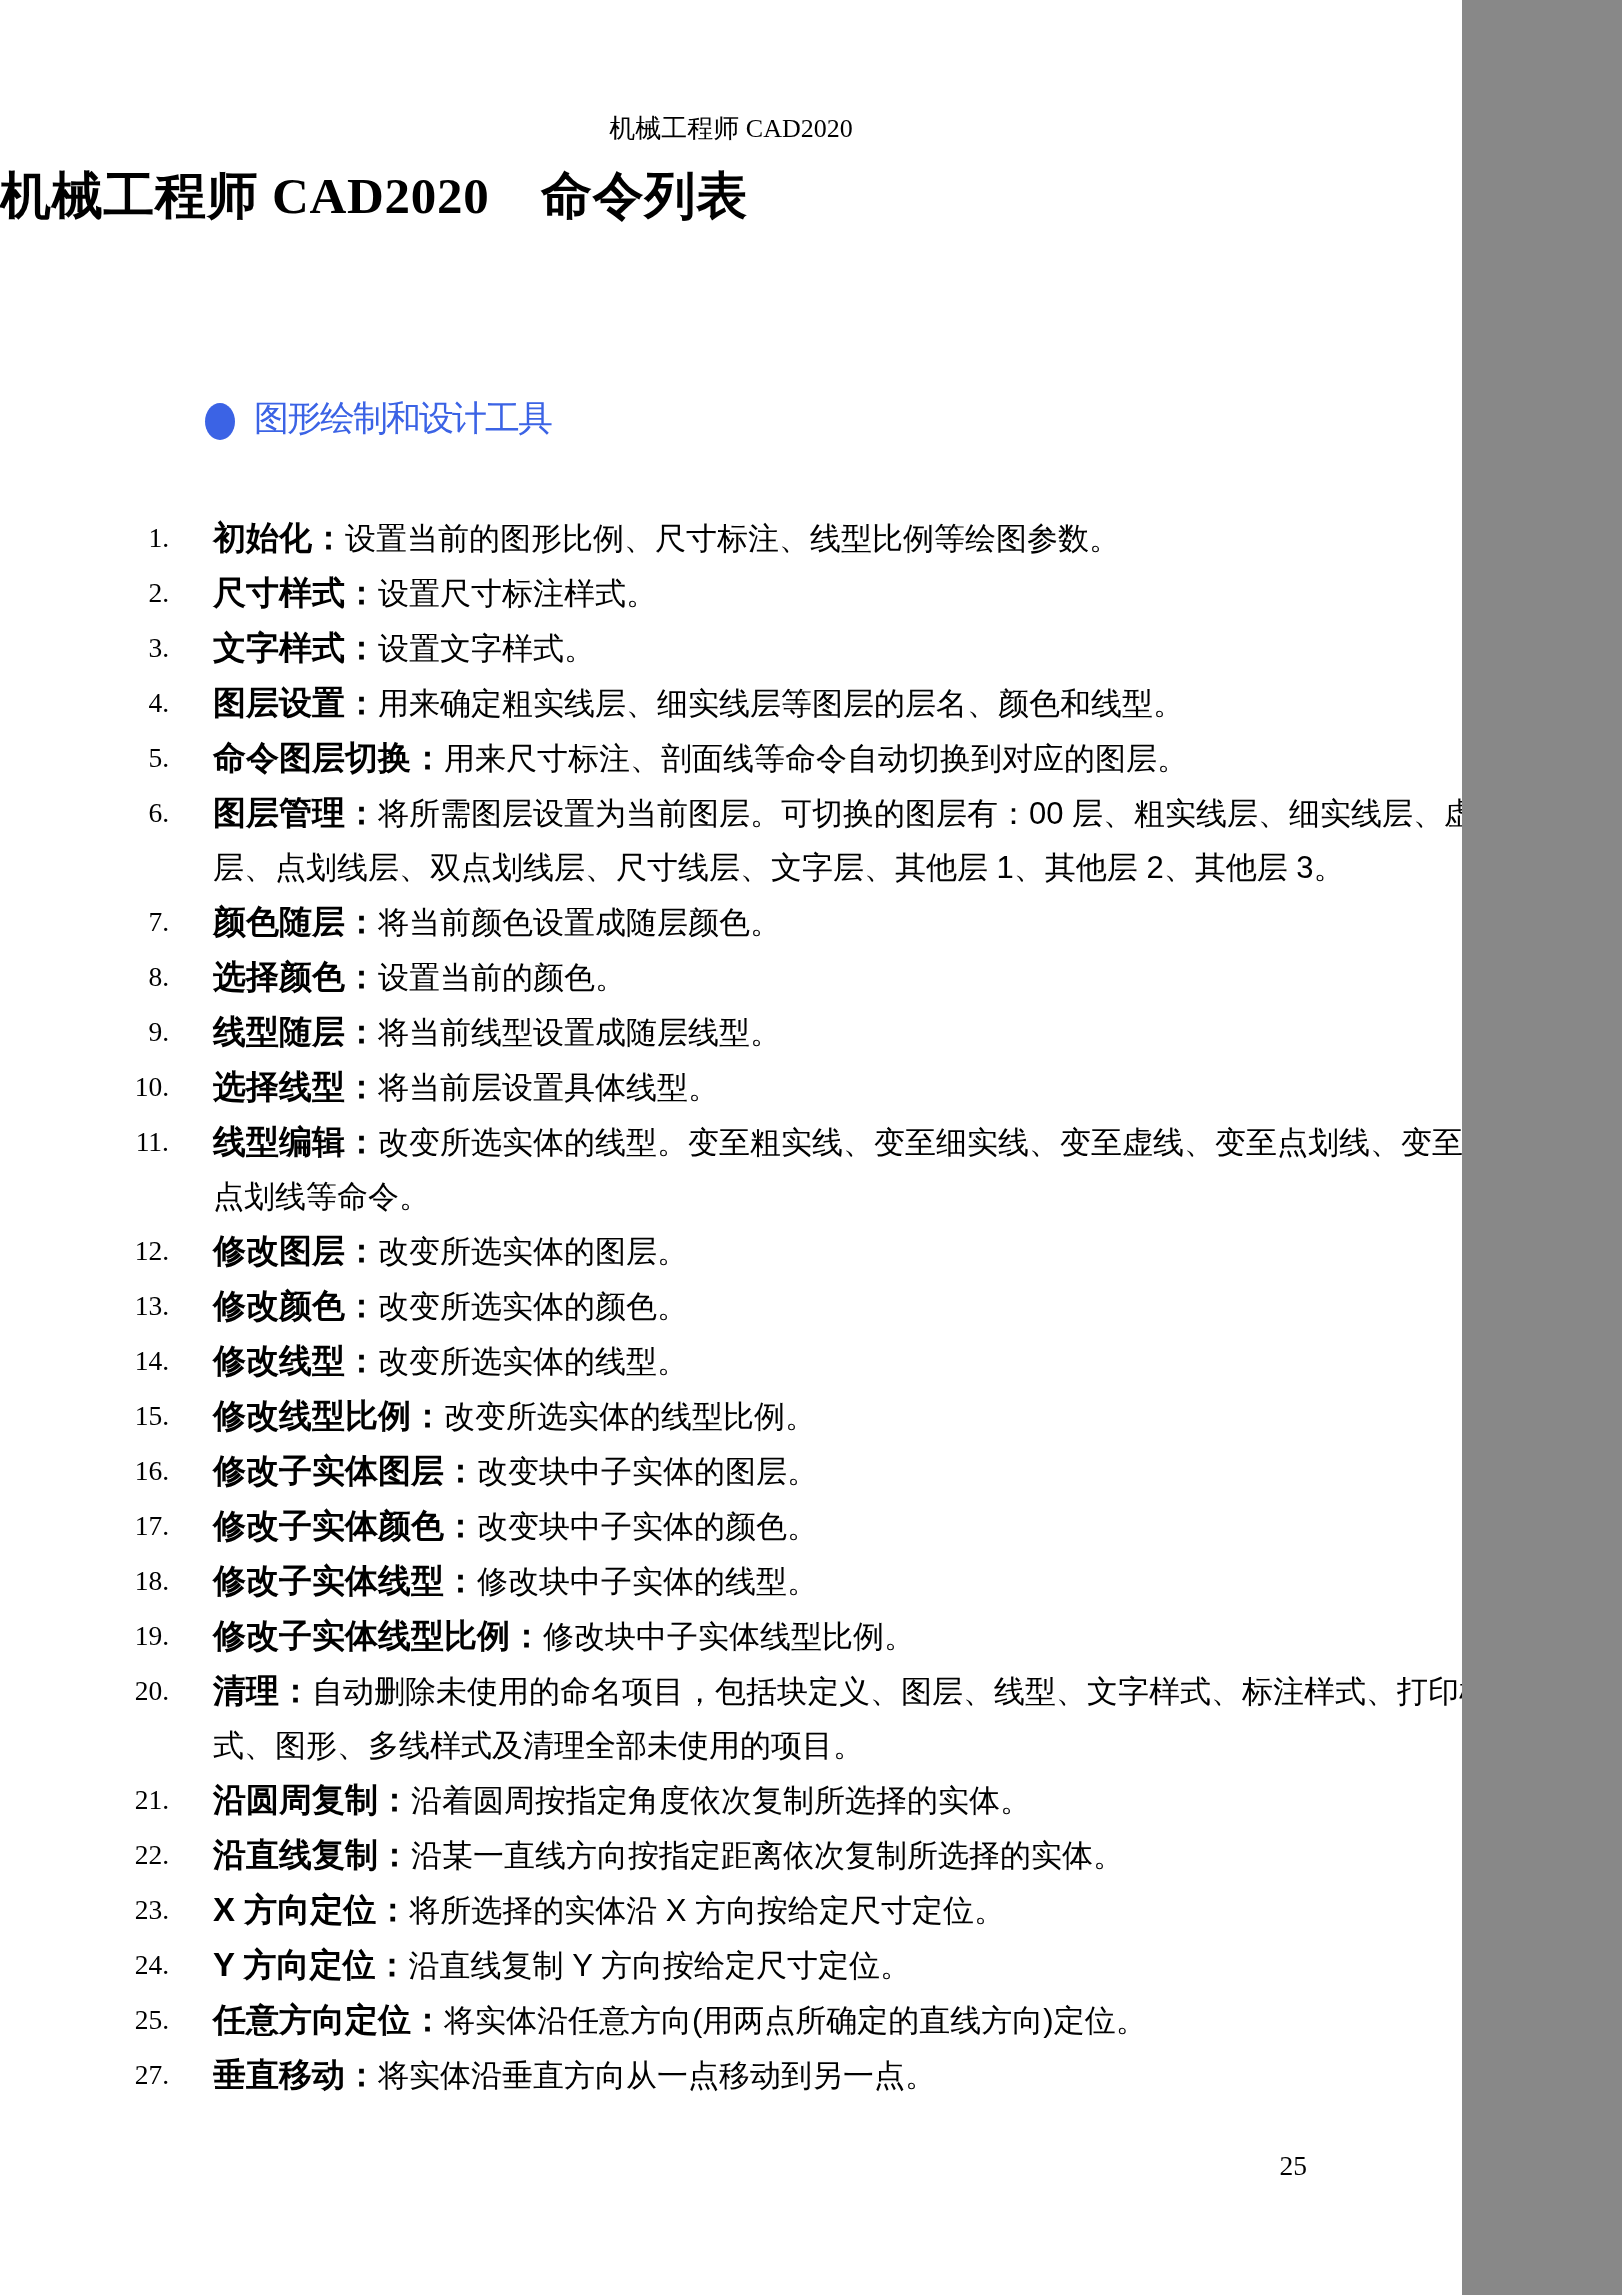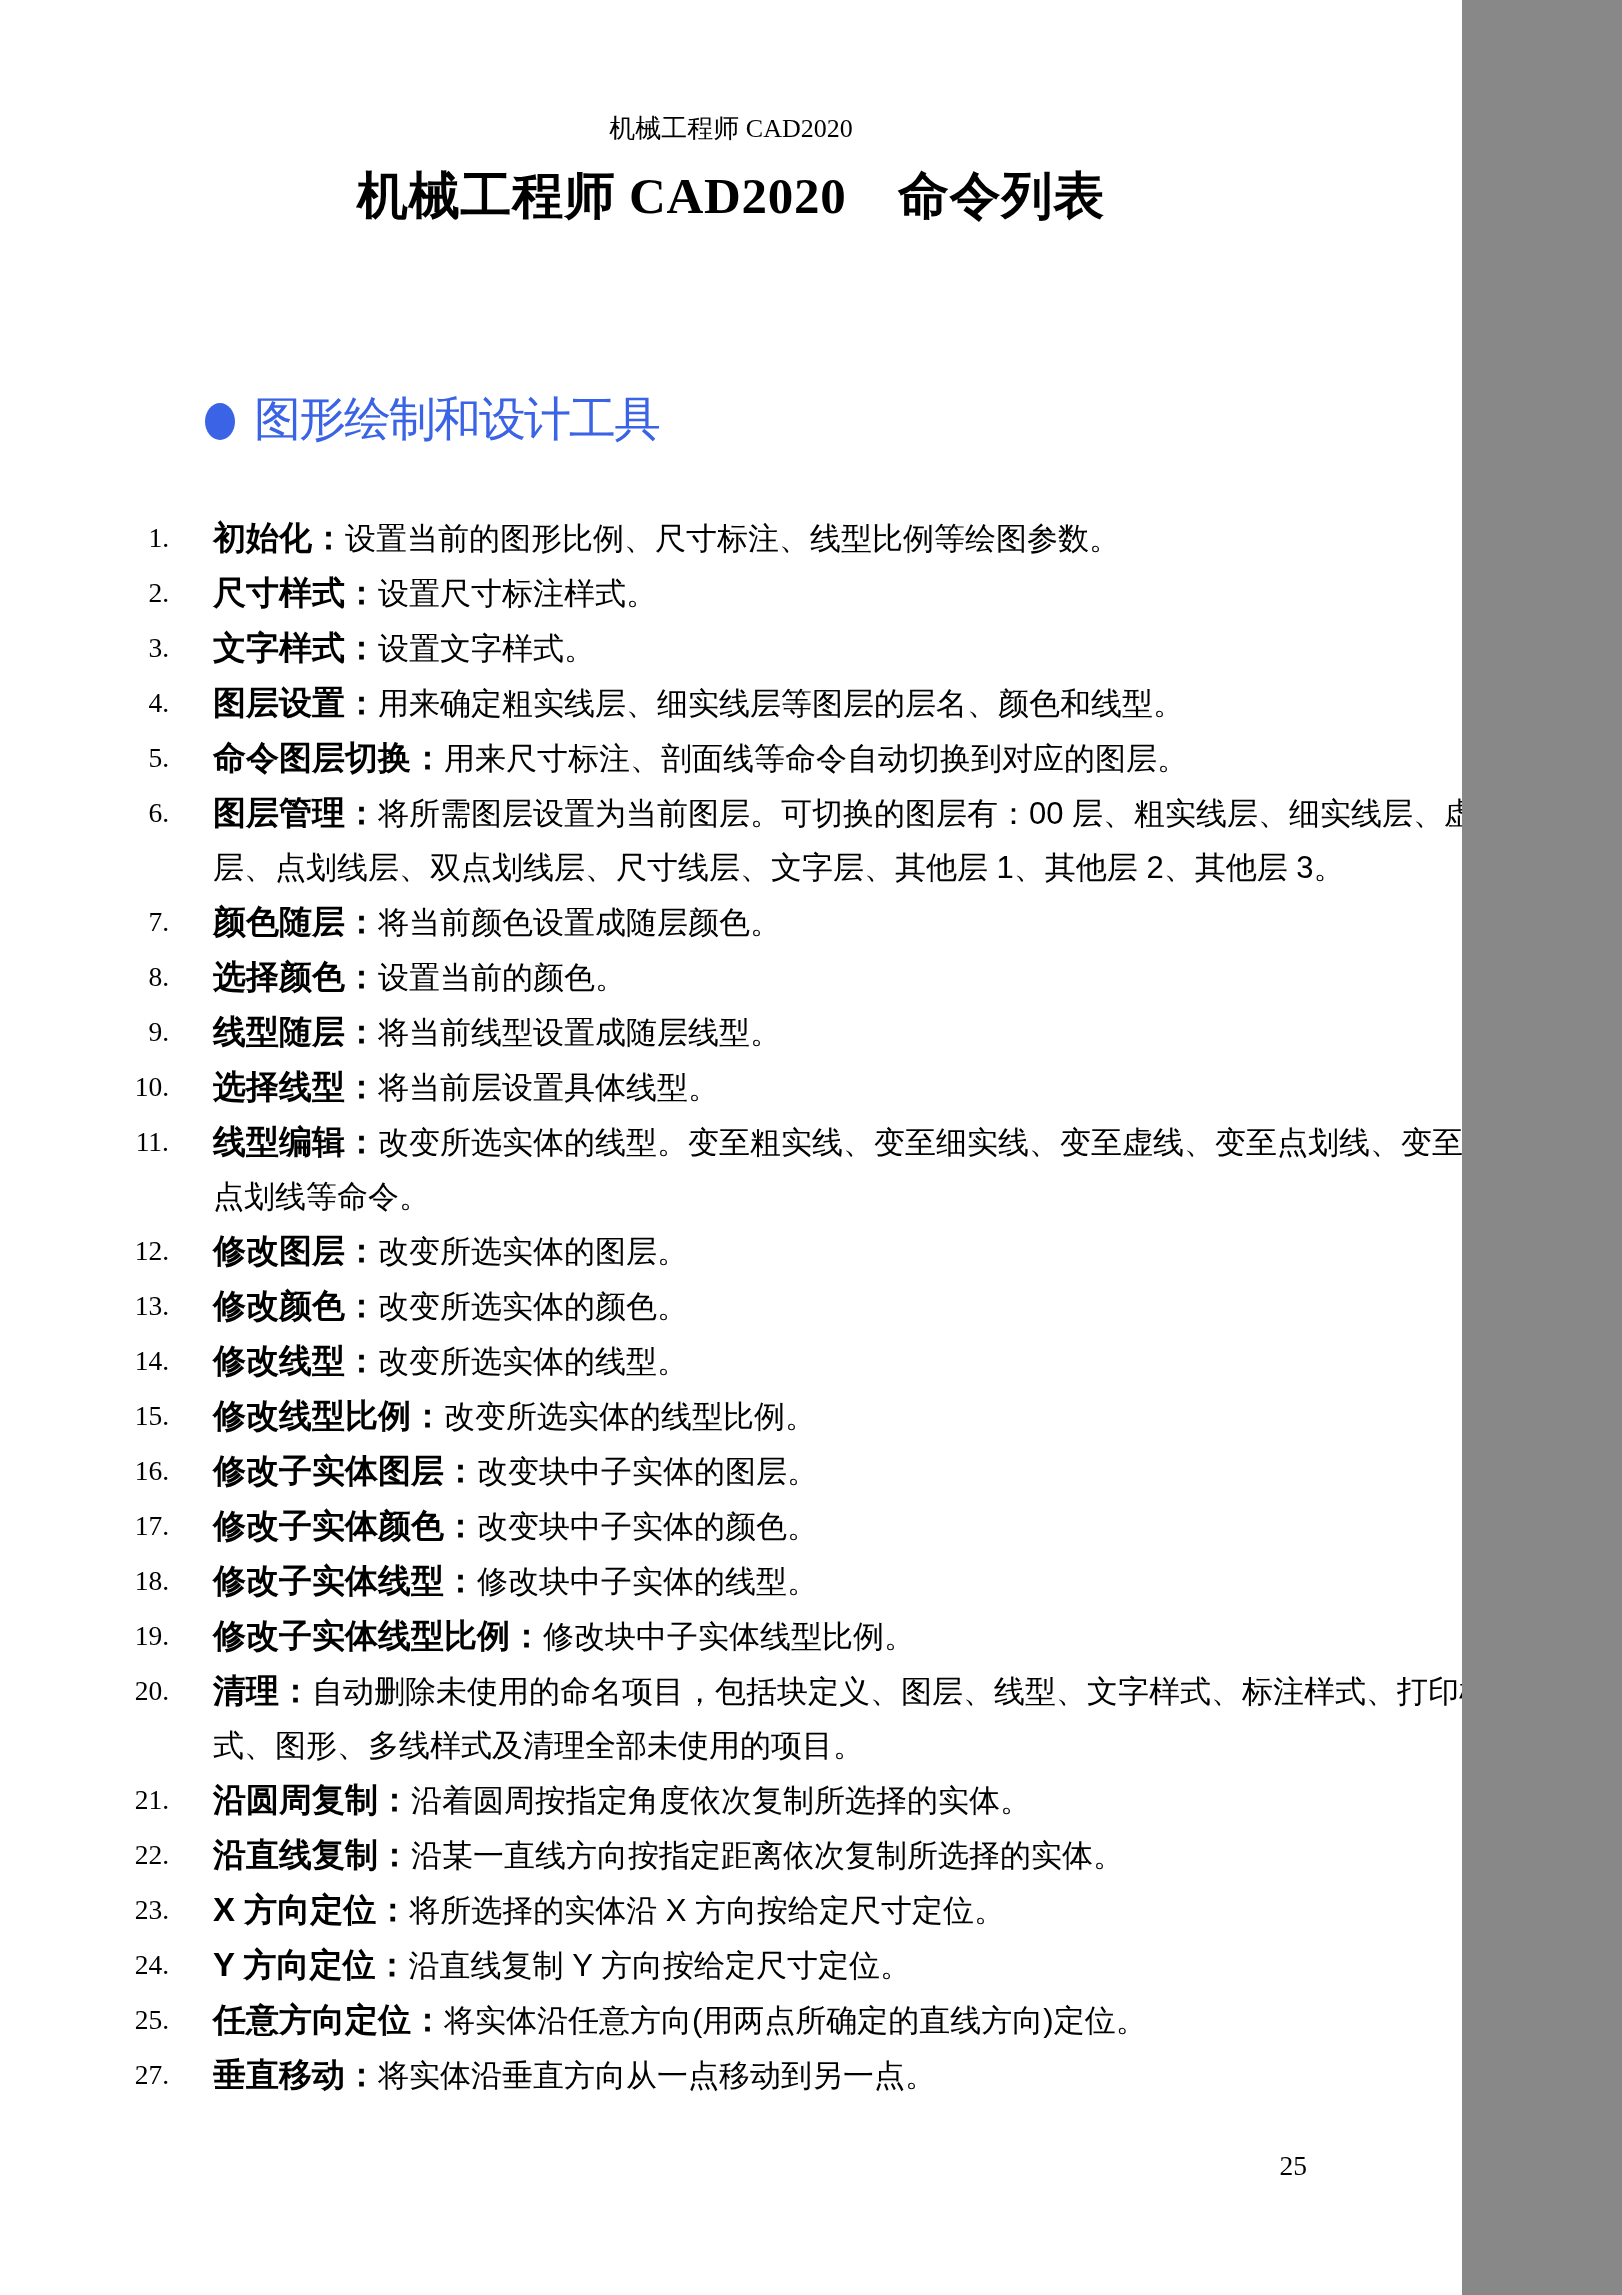--- a/index.html
+++ b/index.html
@@ -24,21 +24,21 @@
     text-align: center;
     font-size: 26px;
     line-height: 1.2;
     font-family: "Liberation Serif", "DejaVu Serif", serif;
   }
   .doc-title {
     position: absolute;
     top: 166px;
     left: 0;
     width: 100%;
-    text-align: center;
+    text-align: left;
     font-size: 51px;
     font-weight: 700;
     line-height: 1.2;
     letter-spacing: 0.7px;
     font-family: "Liberation Serif", "DejaVu Serif", serif;
   }
   .section-heading {
     position: absolute;
     top: 0;
     left: 0;
@@ -50,25 +50,25 @@
     left: 205px;
     top: 403px;
     width: 30px;
     height: 37px;
     border-radius: 50%;
   }
   .section-label {
     position: absolute;
     left: 254px;
     top: 399px;
-    font-size: 47px;
+    font-size: 35px;
     line-height: 39px;
     letter-spacing: -2px;
     font-weight: 500;
-    font-family: Liberation Sans, sans-serif;
+    font-family: Liberation Serif, serif;
   }
   .command-list {
     position: absolute;
     top: 511px;
     left: 0;
     width: 1512px;
   }
   .command-item {
     position: relative;
     padding-left: 213px;

